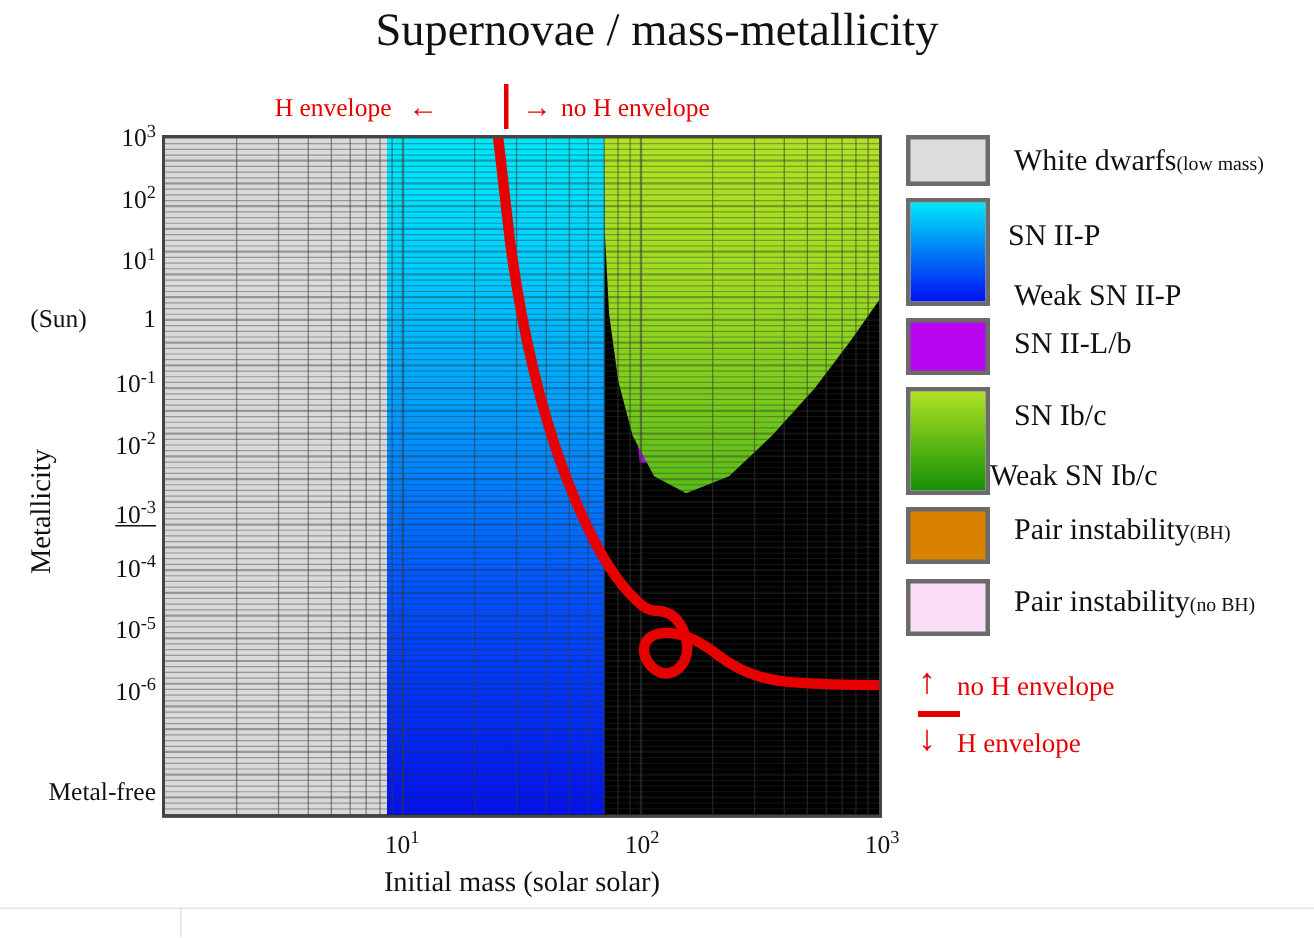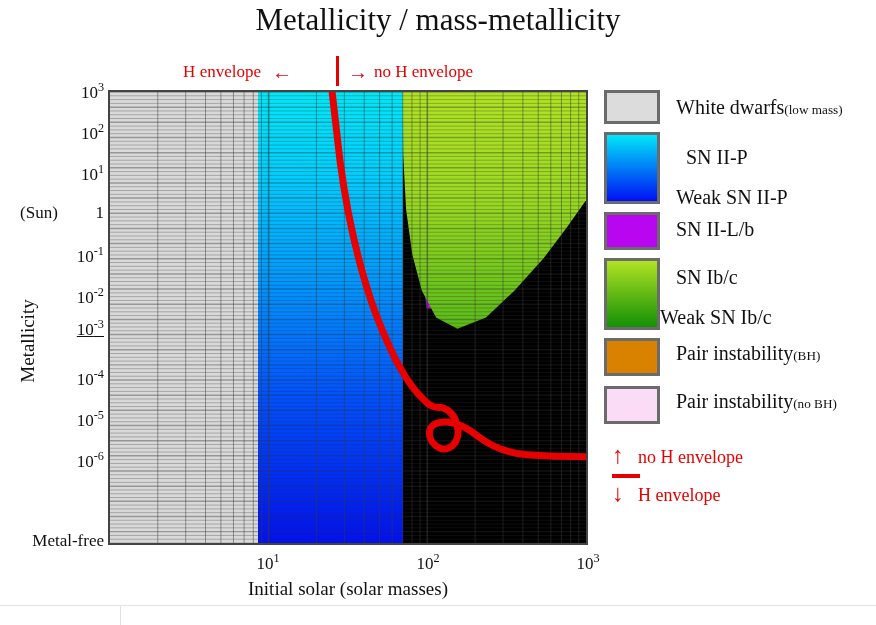--- a/index.html
+++ b/index.html
@@ -103,42 +103,42 @@
   #redkey .arr{position:absolute;font-size:24px;font-weight:bold;line-height:1;}
   #redkey-line{position:absolute;left:0px;top:31px;width:28px;height:4px;background:#e60000;}
 
   
   #footer-rule{position:absolute;left:0;top:605px;width:876px;height:1px;background:#e3e3e3;}
   #footer-tick{position:absolute;left:120px;top:605px;width:1px;height:20px;background:#e3e3e3;}
 </style>
 </head>
 <body>
 
-<div id="title">Metallicity / mass-metallicity</div>
+<div id="title">Supernovae / mass-metallicity</div>
 
 <div id="hann">
   <span class="t" id="hann-left">H envelope</span>
   <span id="hann-arrowL">←</span>
   <span id="hann-bar"></span>
   <span id="hann-arrowR">→</span>
   <span class="t" id="hann-right">no H envelope</span>
 </div>
 
 <div id="yticks">
     <div class="ytick" style="top: 81px; width: 104px;">10<sup>3</sup></div>
     <div class="ytick" style="top: 122px; width: 104px;">10<sup>2</sup></div>
     <div class="ytick" style="top: 163px; width: 104px;">10<sup>1</sup></div>
     <div class="ytick" style="top: 204px; width: 104px;">1</div>
     <div class="ytick" style="top: 245px; width: 104px;">10<sup>-1</sup></div>
     <div class="ytick" style="top: 286px; width: 104px;">10<sup>-2</sup></div>
-    <div class="ytick" style="top: 318px; width: 104px; text-decoration: underline;">10<sup>-3</sup></div>
+    <div class="ytick" style="top: 332px; width: 104px; text-decoration: underline;">10<sup>-3</sup></div>
     <div class="ytick" style="top: 368px; width: 104px;">10<sup>-4</sup></div>
     <div class="ytick" style="top: 409px; width: 104px;">10<sup>-5</sup></div>
     <div class="ytick" style="top: 450px; width: 104px; font-family: Liberation Serif, serif;">10<sup>-6</sup></div>
-    <div class="ytick" style="top: 532px; width: 104px;">Metal-free</div>
+    <div class="ytick" style="top: 519px; width: 104px;">Metal-free</div>
     <div class="ytick" style="top: 204px; width: 104px; padding-right: 26px; box-sizing: border-box; text-align: center;">(Sun)</div>
   </div>
 <div id="ylabel">Metallicity</div>
 
 <div id="plot">
   <div class="layer" id="wd"></div>
   <div class="layer" id="snii"></div>
   <div class="layer" id="sniilb"></div>
   <div class="layer" id="ibc"></div>
   <div id="pibh"></div>
@@ -308,27 +308,27 @@
              C 322 336, 330 332, 340 333
              C 352 334, 362 340, 372 348
              C 384 357, 398 364, 420 366
              C 446 368, 466 368, 480 368" fill="none" stroke="#e60000" stroke-width="7" stroke-linecap="round" stroke-linejoin="round"></path>
   </svg>
 </div>
 
 <div id="xt0" class="xtick" style="left: 238px;">10<sup>1</sup></div>
 <div id="xt1" class="xtick" style="left: 398px;">10<sup>2</sup></div>
 <div id="xt2" class="xtick" style="left: 558px;">10<sup>3</sup></div>
-<div id="xlabel">Initial solar (solar masses)</div>
+<div id="xlabel">Initial mass (solar solar)</div>
 
 <div id="legend">
     <div class="sw" style="position: absolute; left: 0px; top: 0px; width: 56px; height: 34px; background: rgb(220, 220, 220);"></div>
     <div class="ltext" style="position: absolute; left: 72px; top: 6px;">White dwarfs<span class="sub">(low mass)</span></div>
     <div class="sw" style="position: absolute; left: 0px; top: 42px; width: 56px; height: 72px; background: linear-gradient(rgb(0, 232, 248), rgb(0, 16, 244));"></div>
-    <div class="ltext" style="position: absolute; left: 82px; top: 56px;">SN II-P</div>
+    <div class="ltext" style="position: absolute; left: 68px; top: 56px;">SN II-P</div>
     <div class="ltext" style="position: absolute; left: 72px; top: 96px; text-align: center;">Weak SN II-P</div>
     <div class="sw" style="position: absolute; left: 0px; top: 122px; width: 56px; height: 38px; background: rgb(184, 6, 240);"></div>
     <div class="ltext" style="position: absolute; left: 72px; top: 128px;">SN II-L/b</div>
     <div class="sw" style="position: absolute; left: 0px; top: 168px; width: 56px; height: 72px; background: linear-gradient(rgb(176, 226, 36), rgb(20, 144, 6));"></div>
     <div class="ltext" style="position: absolute; left: 72px; top: 176px;">SN Ib/c</div>
     <div class="ltext" style="position: absolute; left: 56px; top: 216px;">Weak SN Ib/c</div>
     <div class="sw" style="position: absolute; left: 0px; top: 248px; width: 56px; height: 38px; background: rgb(217, 130, 0);"></div>
     <div class="ltext" style="position: absolute; left: 72px; top: 252px;">Pair instability<span class="sub">(BH)</span></div>
     <div class="sw" style="position: absolute; left: 0px; top: 296px; width: 56px; height: 38px; background: rgb(250, 220, 246);"></div>
     <div class="ltext" style="position: absolute; left: 72px; top: 300px;">Pair instability<span class="sub">(no BH)</span></div>

